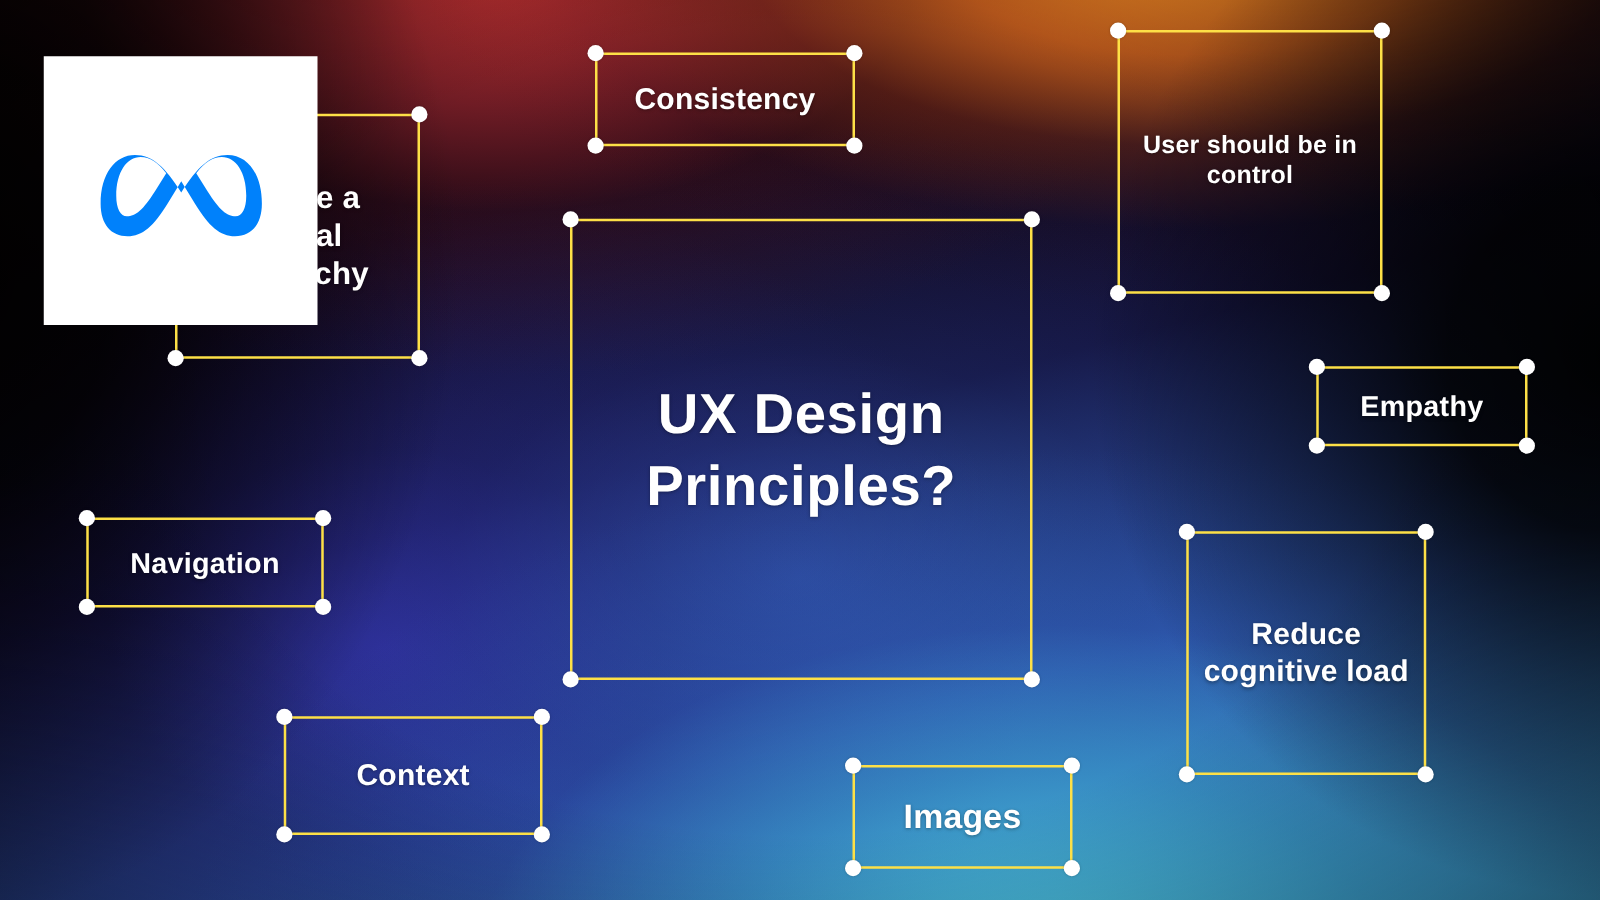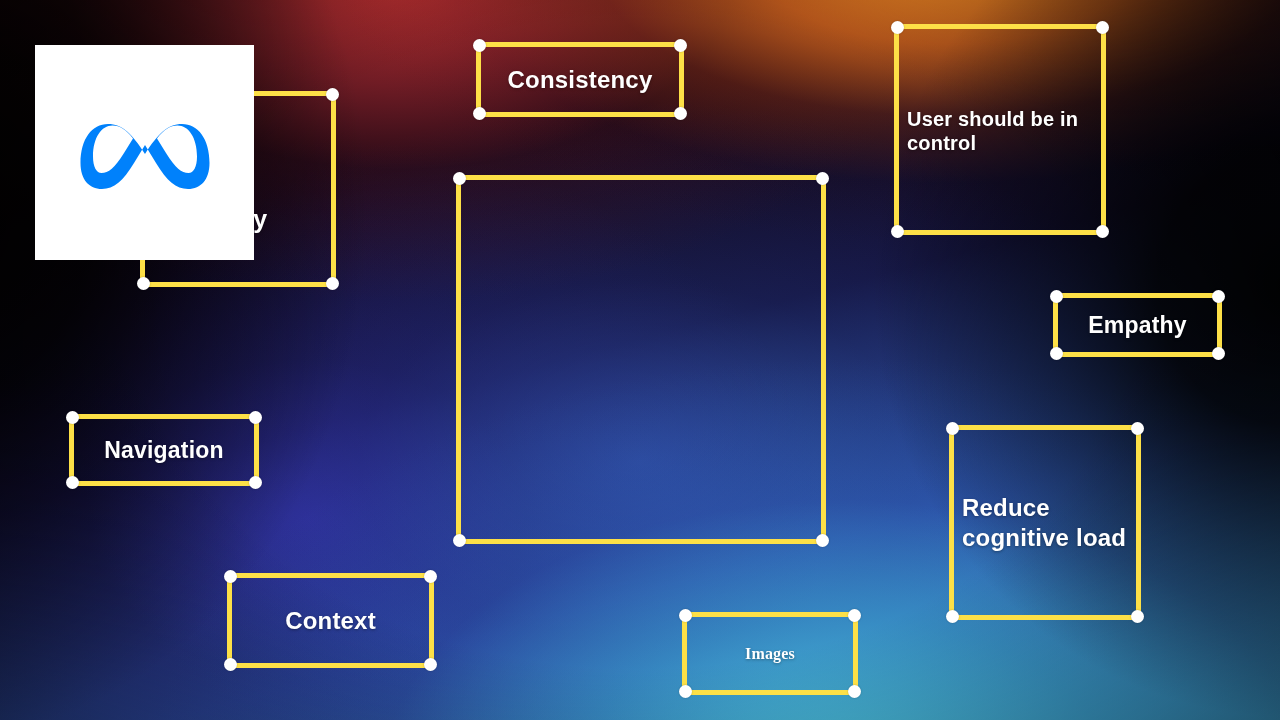--- a/index.html
+++ b/index.html
@@ -95,24 +95,25 @@
     background:
       radial-gradient(ellipse 900px 620px at 50% 48%,
         rgba(0,0,0,0) 52%,
         rgba(0,0,0,0.30) 82%,
         rgba(0,0,0,0.52) 100%);
   }
 
   
   .node {
     position: absolute;
-    border: 5px solid #fde047;
+    border: 2px solid #fde047;
     display: flex;
     align-items: center;
     justify-content: center;
+    text-align: center;
     color: #ffffff;
     font-weight: bold;
     letter-spacing: 0.2px;
     line-height: 1.22;
     text-shadow: 0 1px 3px rgba(0,0,0,0.35);
   }
   .node .label { display: block; padding: 0 8px; }
 
   
   .node .dot {
@@ -160,22 +161,21 @@
   #node-cognitive {
     left: 949px; top: 425px; width: 192px; height: 195px;
     font-size: 24px;
   }
   #node-context {
     left: 227px; top: 573px; width: 207px; height: 95px;
     font-size: 24px;
   }
   #node-images {
     left: 682px; top: 612px; width: 176px; height: 83px;
-    font-size: 16px;
-    font-family: Liberation Serif, serif;
+    font-size: 27px;
   }
 
   
   #meta-card {
     position: absolute;
     left: 35px; top: 45px;
     width: 219px; height: 215px;
     background: #ffffff;
     display: flex;
     flex-direction: column;
@@ -231,20 +231,21 @@
     <span class="dot bl"></span>
     <span class="dot br"></span>
     <span class="label">User should be in control</span>
   </div>
 
   <div class="node" id="node-center">
     <span class="dot tl"></span>
     <span class="dot tr"></span>
     <span class="dot bl"></span>
     <span class="dot br"></span>
+    <span class="label">UX Design Principles?</span>
   </div>
 
   <div class="node" id="node-empathy">
     <span class="dot tl"></span>
     <span class="dot tr"></span>
     <span class="dot bl"></span>
     <span class="dot br"></span>
     <span class="label">Empathy</span>
   </div>
 

